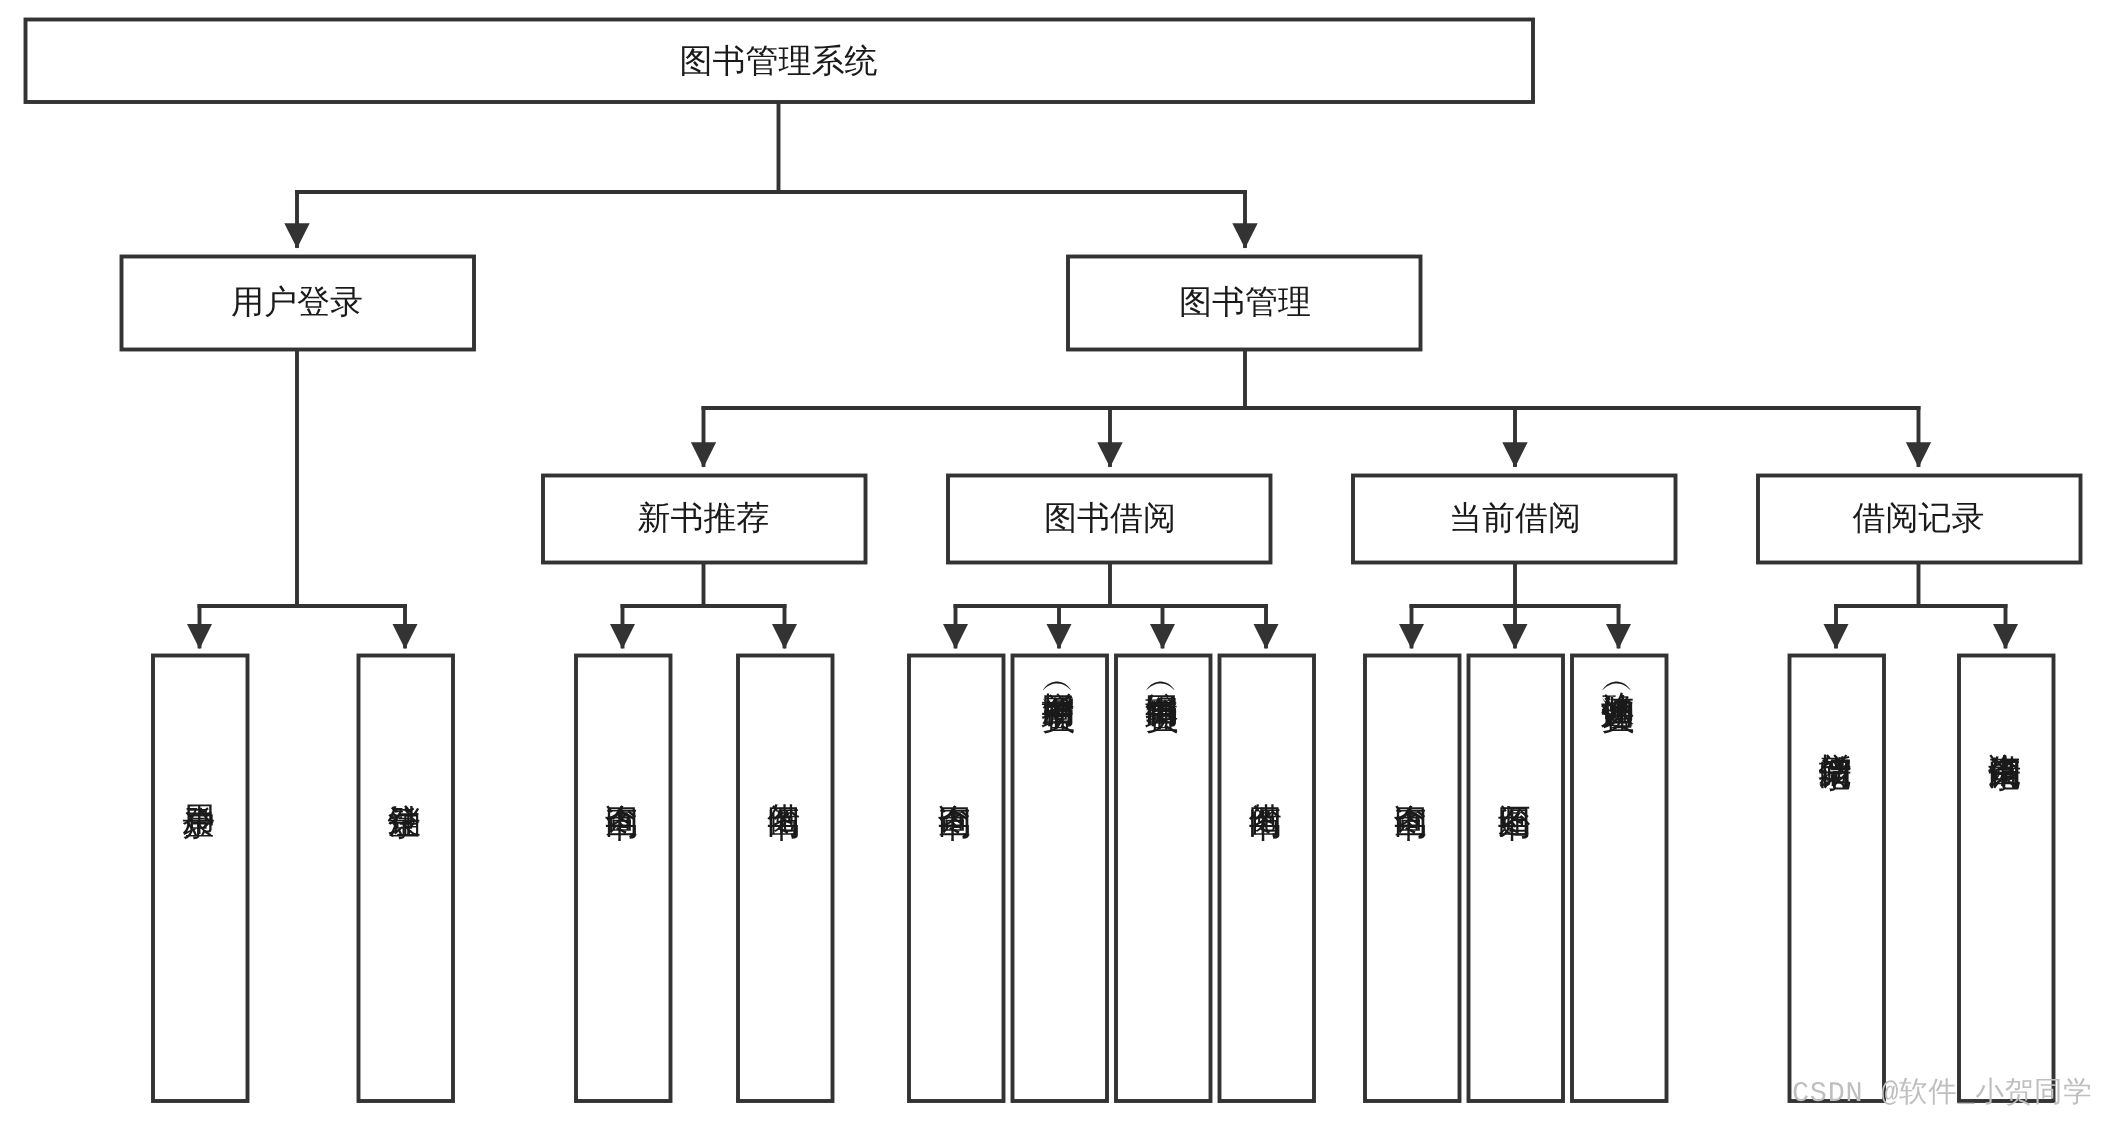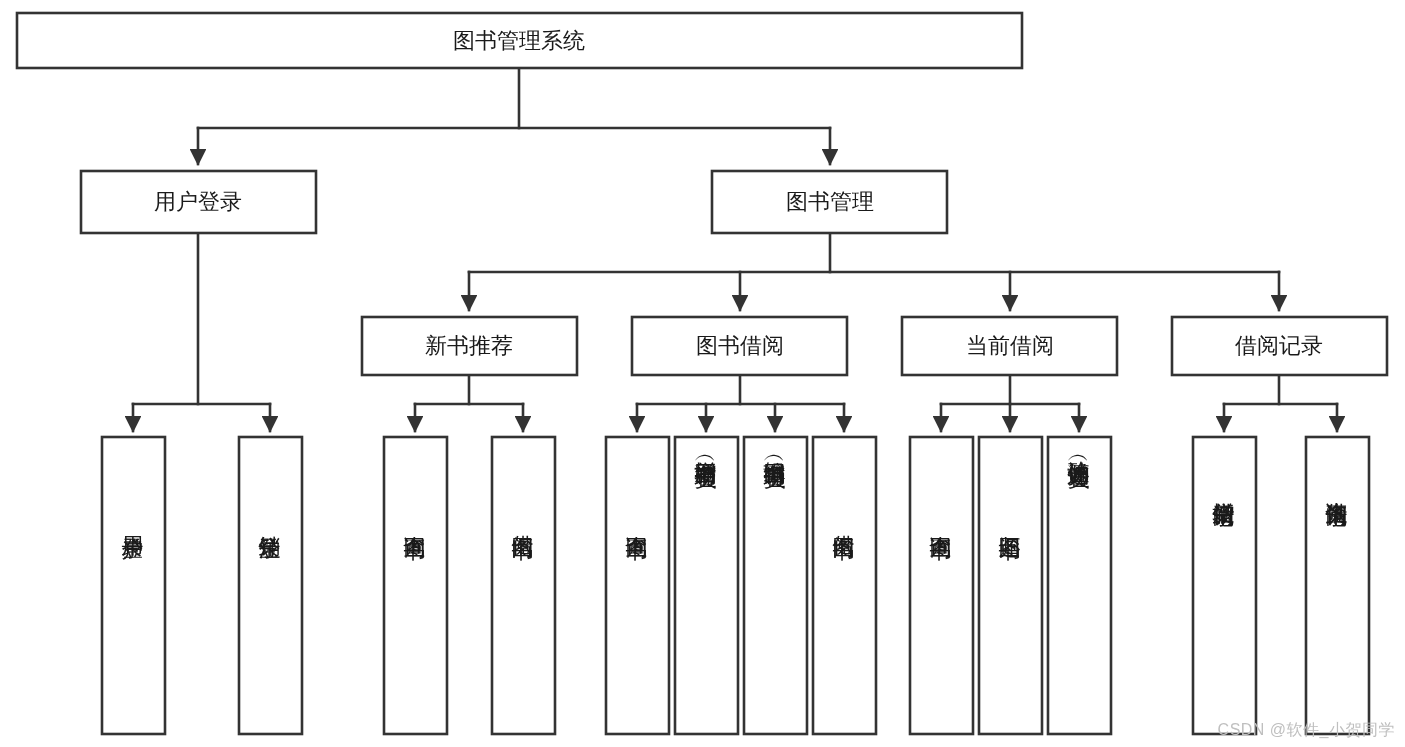--- a/index.html
+++ b/index.html
@@ -16,22 +16,22 @@
   }
   .node-label-v{
     fill:#1a1a1a;font-size:22px;
     font-family:"Liberation Sans","DejaVu Sans",sans-serif;
     writing-mode:vertical-rl;text-orientation:upright;
     letter-spacing:1px;
   }
   .edge{stroke:#333333;stroke-width:2.6;fill:none;stroke-linecap:square;}
   .watermark{
     position:absolute;right:10px;bottom:6px;
-    font-size:16px;color:#bfbfbf;white-space:nowrap;
-    font-family:Liberation Sans, sans-serif;
+    font-size:19px;color:#bfbfbf;white-space:nowrap;
+    font-family:Liberation Mono, monospace;
     letter-spacing:0.5px;pointer-events:none;
   }
 </style>
 </head>
 <body>
 
 <svg id="canvas" viewBox="0 0 1405 747">
   <defs>
     <marker id="arrow" viewBox="0 0 10 10" refX="9" refY="5" markerWidth="6.5" markerHeight="6.5" orient="auto-start-reverse">
       <path d="M 0 0 L 10 5 L 0 10 z" fill="#333333"></path>

